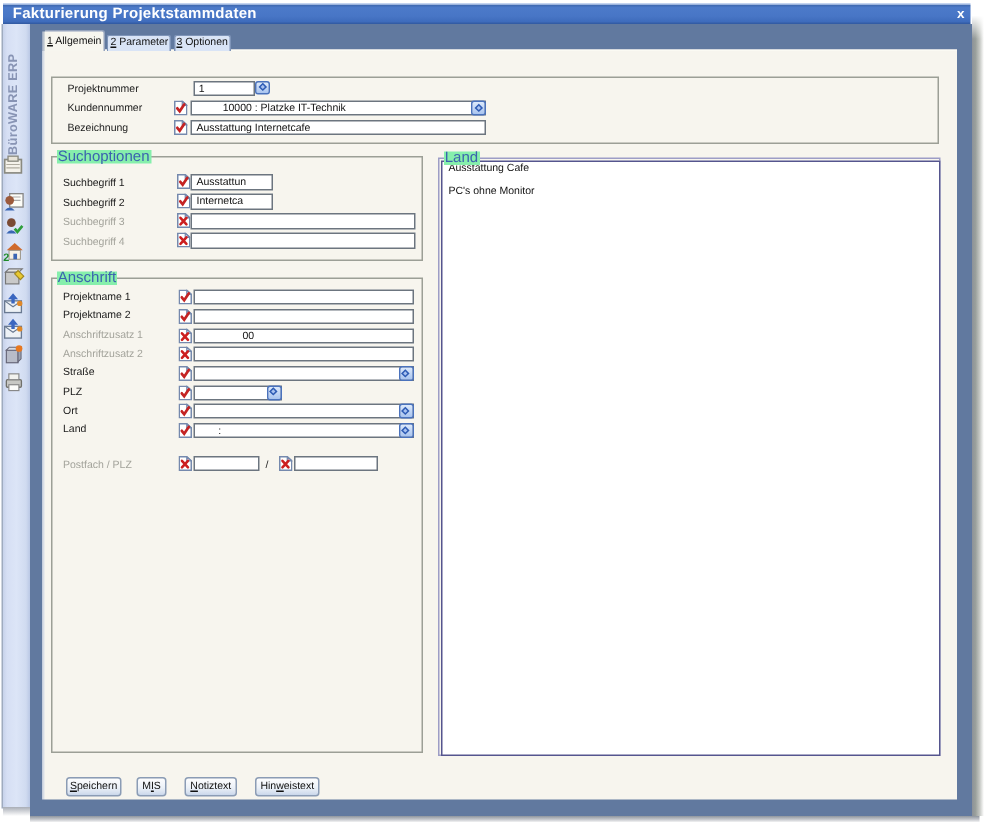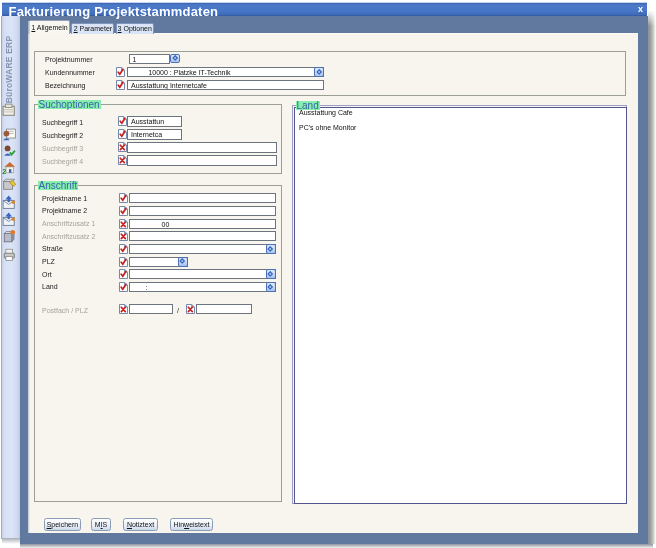--- a/index.html
+++ b/index.html
@@ -2,21 +2,21 @@
 <html><head>
 <meta charset="utf-8">
 <style>
   html,body{margin:0;padding:0;}
   body{width:656px;height:548px;position:relative;background:#ffffff;
        font-family:"Liberation Sans", sans-serif;overflow:hidden;}
   .abs{position:absolute;}
   
   #titlebar{left:2px;top:2px;width:645px;height:14px;
     background:linear-gradient(#c4d4f0 0%,#c4d4f0 6%,#3e68b0 10%,#4c7ac9 22%,#4876c6 62%,#3f6cbc 88%,#30589f 100%);}
-  #title{left:8.5px;top:3.5px;font-size:13px;font-weight:bold;color:#ffffff;letter-spacing:0.2px;}
+  #title{left:8.5px;top:3.5px;font-size:10px;font-weight:bold;color:#ffffff;letter-spacing:0.2px;}
   #closex{left:638px;top:3.5px;font-size:9px;font-weight:bold;color:#ffffff;}
   #panel{left:20px;top:16px;width:628px;height:527.5px;background:#61799f;}
   #sidebar{left:2px;top:16px;width:18px;height:522px;
     background:linear-gradient(90deg,#c7d2ea 0%,#d6dff4 15%,#dce5f7 50%,#d0dbf0 85%,#bac8e5 100%);}
   #lborder{left:1px;top:16px;width:1.2px;height:523px;background:#9fabbf;}
   #sideshadow{left:2px;top:538px;width:18px;height:6px;
     background:linear-gradient(#a8adb6,#ffffff);}
   #sidetext{left:-28.5px;top:49px;width:70px;text-align:center;transform:rotate(-90deg);
     font-size:8.5px;font-weight:bold;color:#8894b4;letter-spacing:0.2px;line-height:9px;}
   #page{left:30px;top:33px;width:608px;height:499.5px;background:#f7f5ee;

